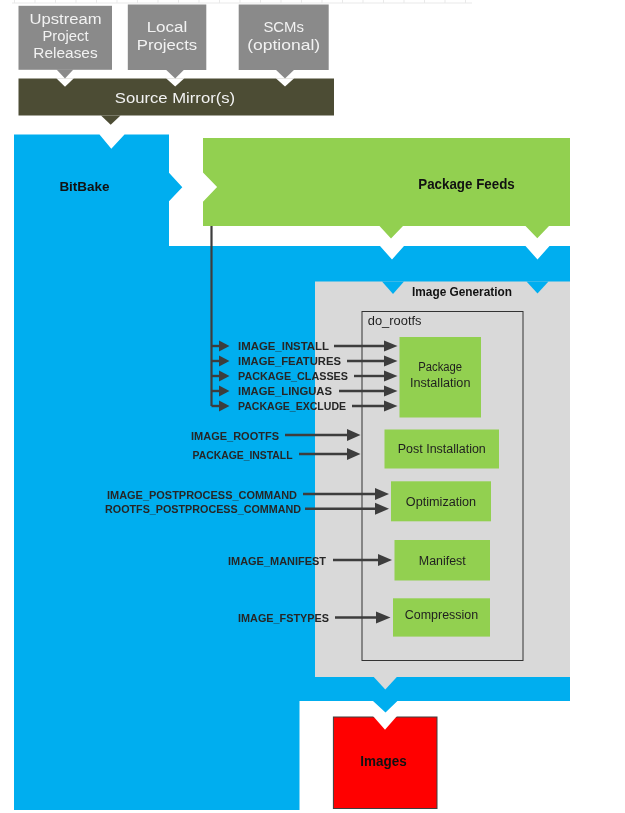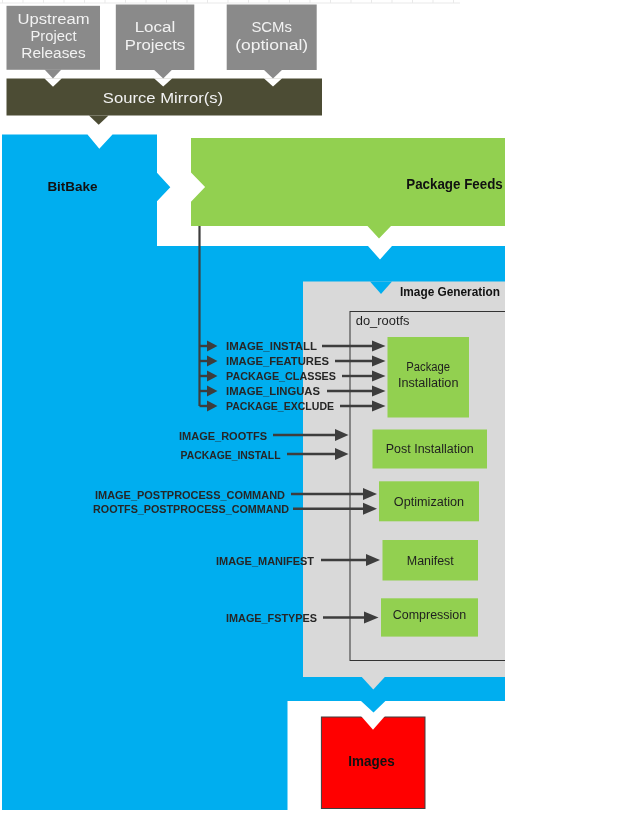--- a/index.html
+++ b/index.html
@@ -1,16 +1,16 @@
 <!DOCTYPE html>
 <html><head>
 <meta charset="utf-8">
 <style>
   html,body{margin:0;padding:0;background:#ffffff;}
-  #page{position:relative;width:505px;height:813px;background:#ffffff;overflow:hidden;}
+  #page{position:relative;width:558px;height:813px;background:#ffffff;overflow:hidden;padding-left:12px;}
   svg{display:block;}
   text{font-family:"Liberation Sans",sans-serif;}
 </style>
 </head>
 <body>
 <div id="page">
 <svg width="625" height="813" viewBox="0 0 625 813">
 
   <g stroke="#e9e9e9" stroke-width="1">
     <line x1="0" y1="3" x2="460" y2="3"></line>

